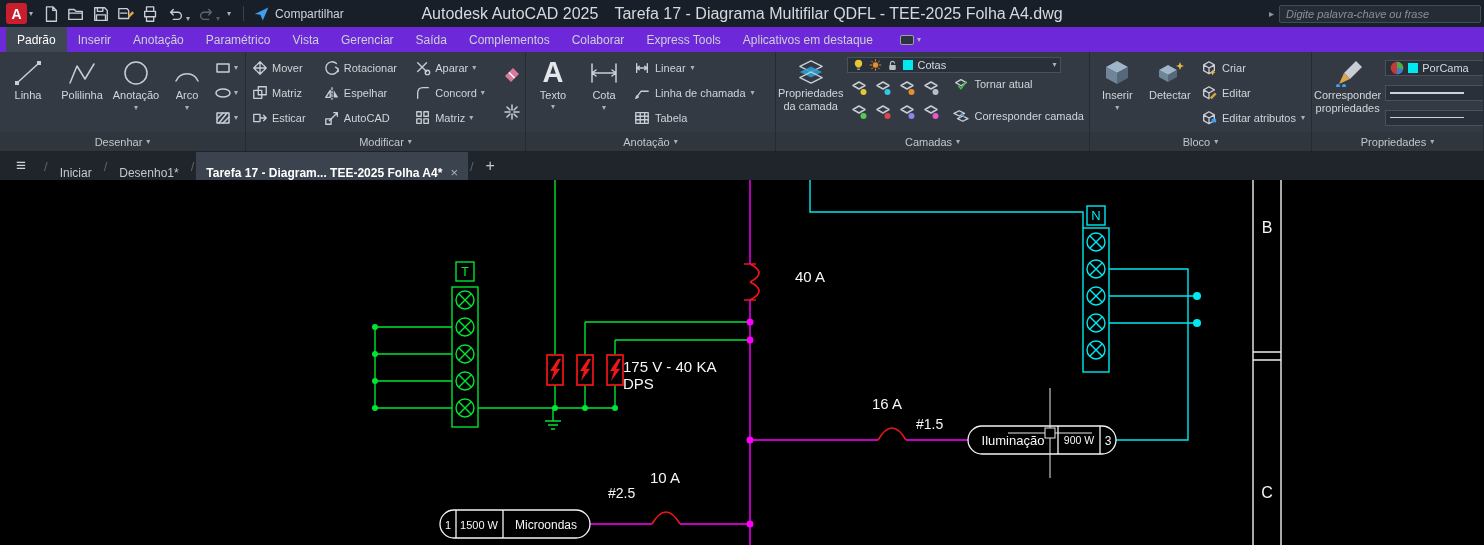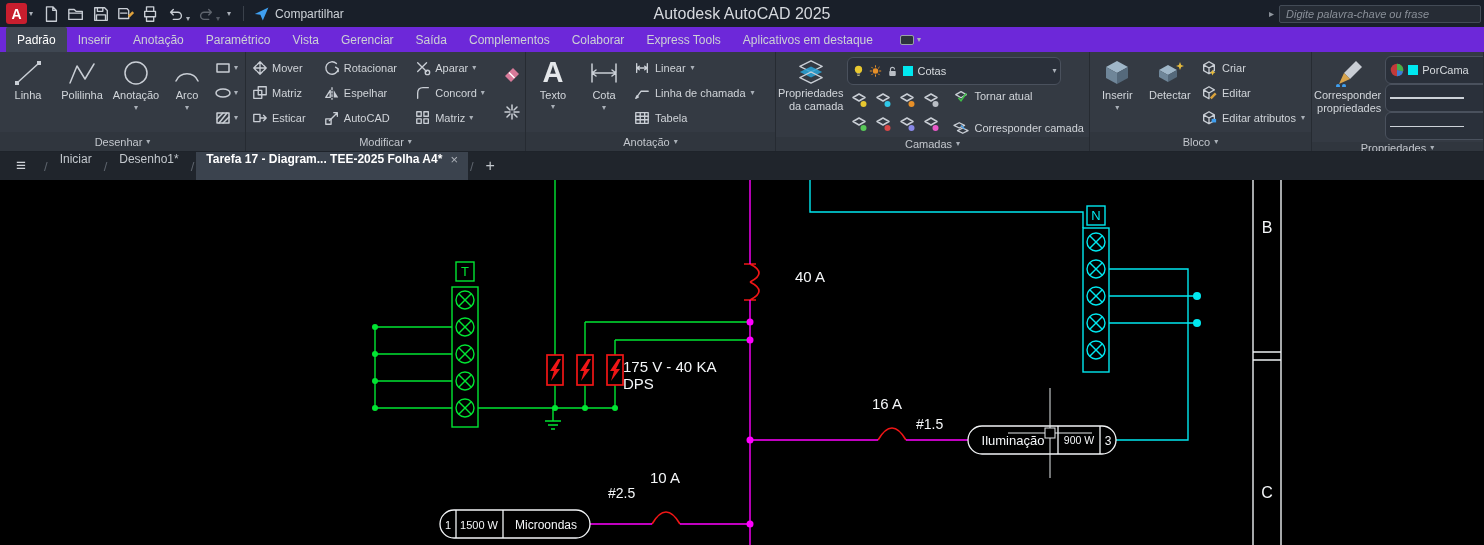--- a/index.html
+++ b/index.html
@@ -36,47 +36,47 @@
   .tglbox{width:14px;height:10px;border:1px solid #9aa1a9;border-radius:2px;background:#2d333c;}
 
   
   .ribbon{height:100px;background:#343a43;display:flex;border-bottom:1px solid #1e232a;}
   .panel{border-right:1px solid #262b32;display:flex;flex-direction:column;overflow:hidden;flex:0 0 auto;}
   .panel.flex1{flex:1 1 auto;}
   .panel-body{flex:1;display:flex;align-items:stretch;padding:2px 2px 0;}
   .panel-label{height:19px;display:flex;align-items:center;justify-content:center;gap:4px;font-size:11px;
                color:#c3c7cd;background:#30363e;}
   .bigbtn{display:flex;flex-direction:column;align-items:center;gap:2px;color:#d2d6db;font-size:11px;padding-top:5px;}
-  .bigbtn .blabel{line-height:1.15;text-align:right;}
+  .bigbtn .blabel{line-height:1.15;text-align:center;}
   .minicol{display:flex;flex-direction:column;justify-content:space-around;padding:2px 1px;}
   .minibtn{display:flex;align-items:center;gap:2px;padding:1px;}
   .smallgrid{display:grid;grid-auto-flow:column;grid-template-rows:repeat(3,1fr);column-gap:2px;padding:2px 2px;}
   .smallbtn{display:flex;align-items:center;gap:4px;color:#d0d4d9;font-size:11px;padding:0 2px;text-align:left;white-space:nowrap;}
   .hcol{display:flex;flex-direction:column;justify-content:space-around;padding:2px 4px;}
   .hbtn{display:flex;align-items:center;gap:5px;color:#d0d4d9;font-size:11px;white-space:nowrap;}
   .is{stroke:#c9ced5;fill:none;stroke-width:1.5;stroke-linecap:round;stroke-linejoin:round;}
   .if{fill:#c9ced5;stroke:none;}
   .texto-glyph{font-size:29px;line-height:.95;color:#e4e7ea;font-weight:bold;}
   .layerblock{display:flex;flex-direction:column;flex:1;padding:3px 4px 2px;gap:4px;}
-  .combo{display:flex;align-items:center;gap:4px;background:#2a303a;border:1px solid #4a515d;height:28px;
-         padding:0 4px;border-radius:6px;font-size:11px;color:#d6dade;}
+  .combo{display:flex;align-items:center;gap:4px;background:#2a303a;border:1px solid #4a515d;height:16px;
+         padding:0 4px;border-radius:0;font-size:11px;color:#d6dade;}
   .combo .dd{margin-left:auto;}
   .swatch{width:10px;height:10px;background:var(--layer-swatch,#00e8f0);display:inline-block;flex:0 0 auto;}
   .layer-lower{display:flex;gap:6px;}
   .layertools{display:flex;flex-wrap:wrap;width:100px;gap:1px;}
   .ltool{width:23px;height:22px;display:flex;align-items:center;justify-content:center;}
   .lstack{display:flex;flex-direction:column;justify-content:center;gap:18px;}
   .proprow{display:flex;flex-direction:column;justify-content:space-around;padding:2px 0 2px 4px;flex:1;}
   .lineglyph{display:inline-block;width:74px;border-top:2px solid #cdd2d8;}
   .lineglyph.thin{border-top-width:1px;}
 
   
   .filetabs{height:28px;background:#20252c;display:flex;align-items:stretch;color:#c3c8cd;font-size:12px;}
   .hamb{width:42px;display:flex;align-items:center;justify-content:center;font-size:17px;color:#cfd3d8;}
-  .ftab{padding:0 10px;display:flex;align-items:flex-start;gap:8px;}
+  .ftab{padding:0 10px;display:flex;align-items:flex-end;gap:8px;}
   .ftab.active{background:#3b434e;color:#fff;}
   .fsep{display:flex;align-items:center;color:#5c636c;font-size:13px;padding:0 2px;}
   .fclose{color:#aeb3ba;font-size:13px;}
   .fplus{display:flex;align-items:center;padding:0 10px;font-size:16px;color:#c3c8cd;}
 
   
   .canvaswrap{height:365px;background:#000;position:relative;}
   svg.draw{position:absolute;left:0;top:0;width:1484px;height:365px;display:block;}
   .wg{stroke:var(--wire-green,#00e532);fill:none;stroke-width:1.4;}
   .wm{stroke:var(--wire-magenta,#ff00ff);fill:none;stroke-width:1.4;}
@@ -149,20 +149,21 @@
       <span class="vsep"></span>
       <button class="share-btn">
         <svg width="16" height="16" viewBox="0 0 20 20">
             <polygon points="1,10 18,2 11,18 8,11" fill="var(--accent-blue,#3f9ff0)"></polygon>
           </svg>
         <span>Compartilhar</span>
       </button>
     </div>
     <div class="wtitle">
       <span>Autodesk AutoCAD 2025</span>
+      <span>Tarefa 17 - Diagrama Multifilar QDFL - TEE-2025 Folha A4.dwg</span>
     </div>
     <div class="tsearch">
       <span class="sarrow">▸</span>
       <input type="text" placeholder="Digite palavra-chave ou frase" style="">
     </div>
   </header>
 
   <nav class="rtabs">
     <div class="rtab active">Padrão</div>
     <div class="rtab">Inserir</div>

